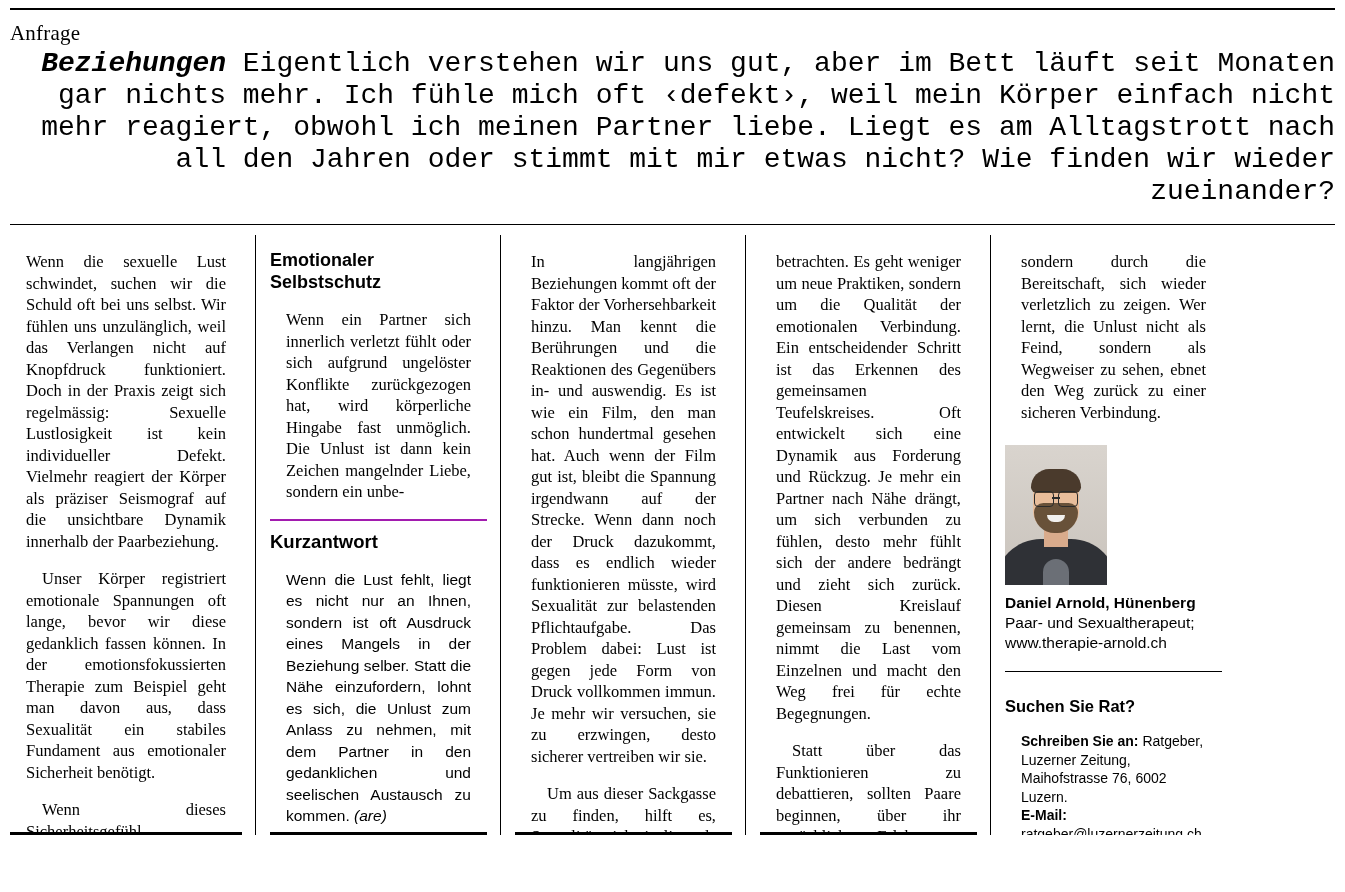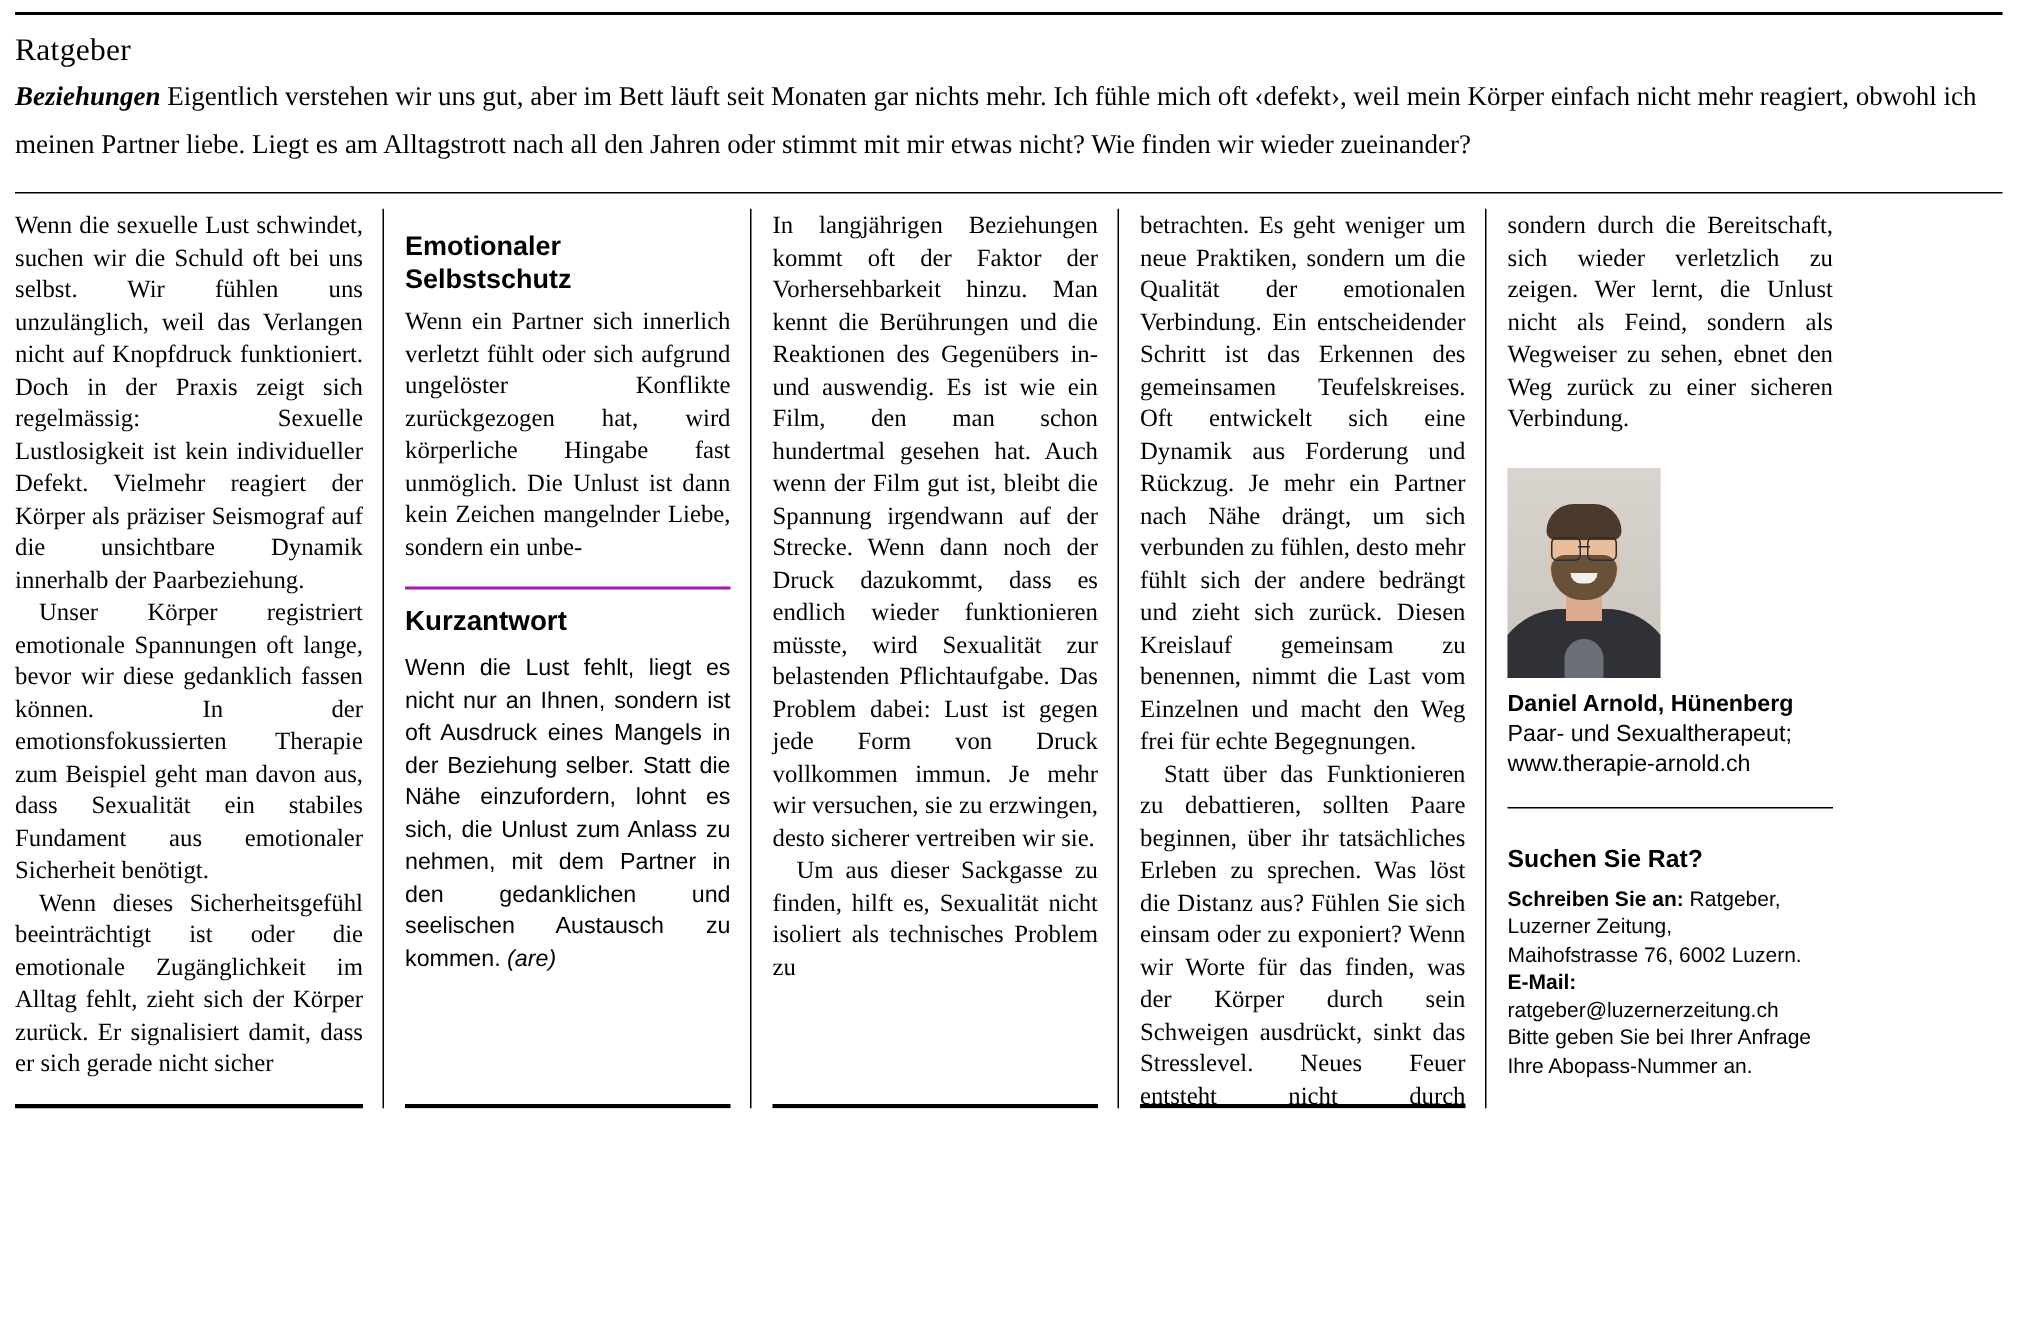--- a/index.html
+++ b/index.html
@@ -36,25 +36,25 @@
   .headline {
     font-family: "Liberation Serif", serif;
     font-style: italic;
     font-weight: bold;
     font-size: 47px;
     line-height: 54px;
     margin: 6px 0 10px 0;
     letter-spacing: -0.3px;
   }
   .lead {
-    font-family: Liberation Serif, serif;
-    font-size: 18px;
+    font-family: Liberation Mono, monospace;
+    font-size: 28px;
     line-height: 32px;
     margin: 0 0 16px 0;
-    text-align: left;
+    text-align: right;
   }
   .lead .lead-label {
     font-style: italic;
     font-weight: bold;
   }
   .cols-rule {
     border-top: 1px solid #000;
     height: 0;
     margin: 0 0 10px 0;
   }
@@ -72,21 +72,21 @@
     font-size: 16.5px;
     line-height: 21.5px;
     text-align: justify;
     overflow: hidden;
   }
   .col + .col {
     border-left: 1px solid #000;
     padding-left: 14px;
   }
   .col p {
-    margin: 0;
+    margin: 16px;
     text-indent: 0;
   }
   .col p + p {
     text-indent: 16px;
   }
   .subhead {
     font-family: "Liberation Sans", sans-serif;
     font-weight: bold;
     font-size: 18px;
     line-height: 22px;
@@ -213,21 +213,21 @@
     position:absolute; top:6px; left:19px; width:8px; height:1.6px; background:#2b2b2b;
   }
 </style>
 </head>
 <body>
 
 <div class="page">
 
   <div class="top-rule"></div>
 
-  <div class="kicker">Ratgeber</div>
+  <div class="kicker">Anfrage</div>
 
 
   <div class="lead">
     <span class="lead-label">Beziehungen</span><span> Eigentlich verstehen wir uns gut, aber im Bett läuft seit Monaten gar nichts mehr. Ich fühle mich oft ‹defekt›, weil mein Körper einfach nicht mehr reagiert, obwohl ich meinen Partner liebe. Liegt es am Alltagstrott nach all den Jahren oder stimmt mit mir etwas nicht? Wie finden wir wieder zueinander?</span>
   </div>
 
   <div class="cols-rule"></div>
 
   <div class="columns">
 

